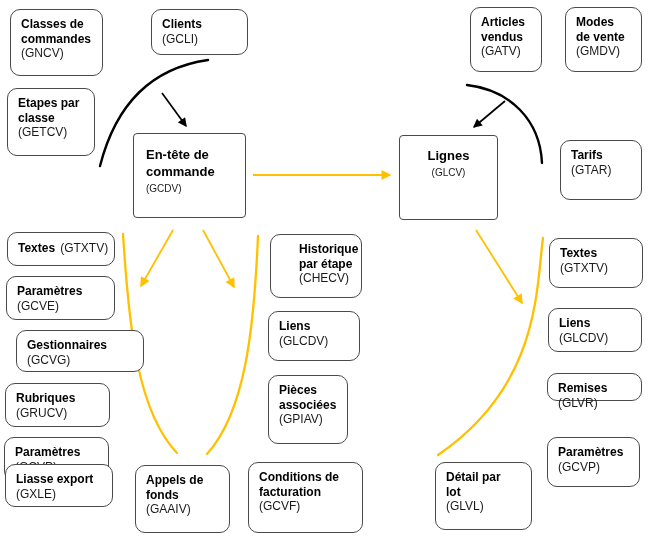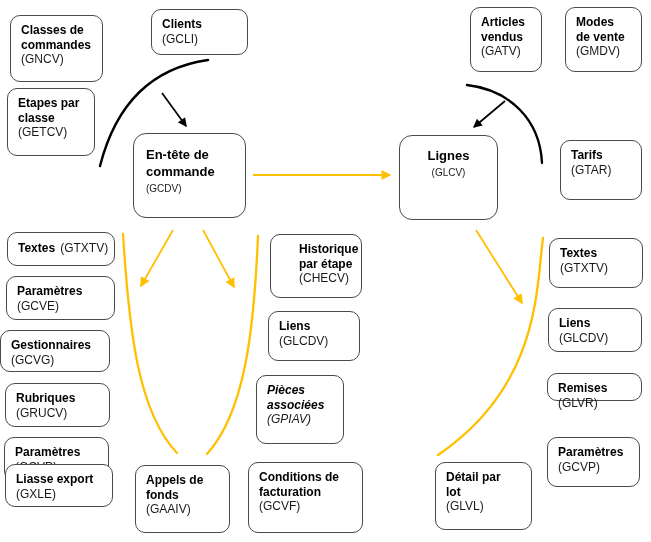--- a/index.html
+++ b/index.html
@@ -29,50 +29,50 @@
   }
   .node .lbl{
     font-weight:bold;font-size:12px;line-height:14.5px;
     white-space:pre-line;
   }
   .node .code{
     font-weight:normal;font-size:12px;line-height:14.5px;color:#1a1a1a;
     white-space:nowrap;
   }
   .node.big{
-    border-radius:13px;
+    border-radius:4px;
     padding:12px 6px 6px 12px;
   }
   .node.big .lbl{font-size:13px;line-height:17px;}
   .node.big .code{font-size:10px;line-height:17px;}
   .node.centered{text-align:center;padding-left:6px;padding-top:11px;}
   .node.inline{display:flex;gap:5px;align-items:flex-start;padding-top:8px;}
   .mk-b{fill:var(--line);}
   .mk-y{fill:var(--accent);}
   .stroke-b{stroke:var(--line);fill:none;}
   .stroke-y{stroke:var(--accent);fill:none;}
 
   
-  #n-classes      {left:10px;  top:15px;   width:93px;  height:67px;}
+  #n-classes      {left:10px;  top:9px;   width:93px;  height:67px;}
   #n-clients      {left:118px; top:9px;   width:97px;  height:46px;margin-left:33px;}
   #n-etapes       {left:7px;   top:88px;  width:88px;  height:68px;}
   #n-entete       {left:133px; top:133px; width:113px; height:85px;}
   #n-lignes       {left:399px; top:135px; width:99px;  height:85px;}
   #n-articles     {left:470px; top:7px;   width:72px;  height:65px;}
   #n-modes        {left:565px; top:7px;   width:77px;  height:65px;}
   #n-tarifs       {left:560px; top:100px; width:82px;  height:60px;margin-top:40px;}
   #n-ltextes      {left:7px;   top:232px; width:108px; height:34px;}
   #n-echeances    {left:6px;   top:276px; width:109px; height:44px;}
-  #n-gestionnaires{left:0;   top:330px; width:110px; height:42px;}
+  #n-gestionnaires{left:16px;   top:330px; width:128px; height:42px;}
   #n-rubriques    {left:5px;   top:383px; width:105px; height:44px;}
   #n-lparams      {left:4px;   top:437px; width:105px; height:44px;}
   #n-liasse       {left:5px;   top:464px; width:108px; height:43px;}
   #n-historique   {left:270px; top:234px; width:92px;  height:64px;padding-left:28px;}
   #n-mliens       {left:268px; top:311px; width:92px;  height:50px;}
-  #n-pieces       {left:256px; top:375px; width:88px;  height:69px;font-style:italic;}
+  #n-pieces       {left:268px; top:375px; width:80px;  height:69px;}
   #n-appels       {left:135px; top:465px; width:95px;  height:68px;}
   #n-conditions   {left:248px; top:462px; width:115px; height:71px;}
   #n-rtextes      {left:549px; top:238px; width:94px;  height:50px;}
   #n-rliens       {left:548px; top:308px; width:94px;  height:44px;}
   #n-remises      {left:547px; top:373px; width:95px;  height:28px;}
   #n-rparams      {left:547px; top:437px; width:93px;  height:50px;}
   #n-detail       {left:435px; top:462px; width:97px;  height:68px;}
 </style>
 </head>
 <body>

